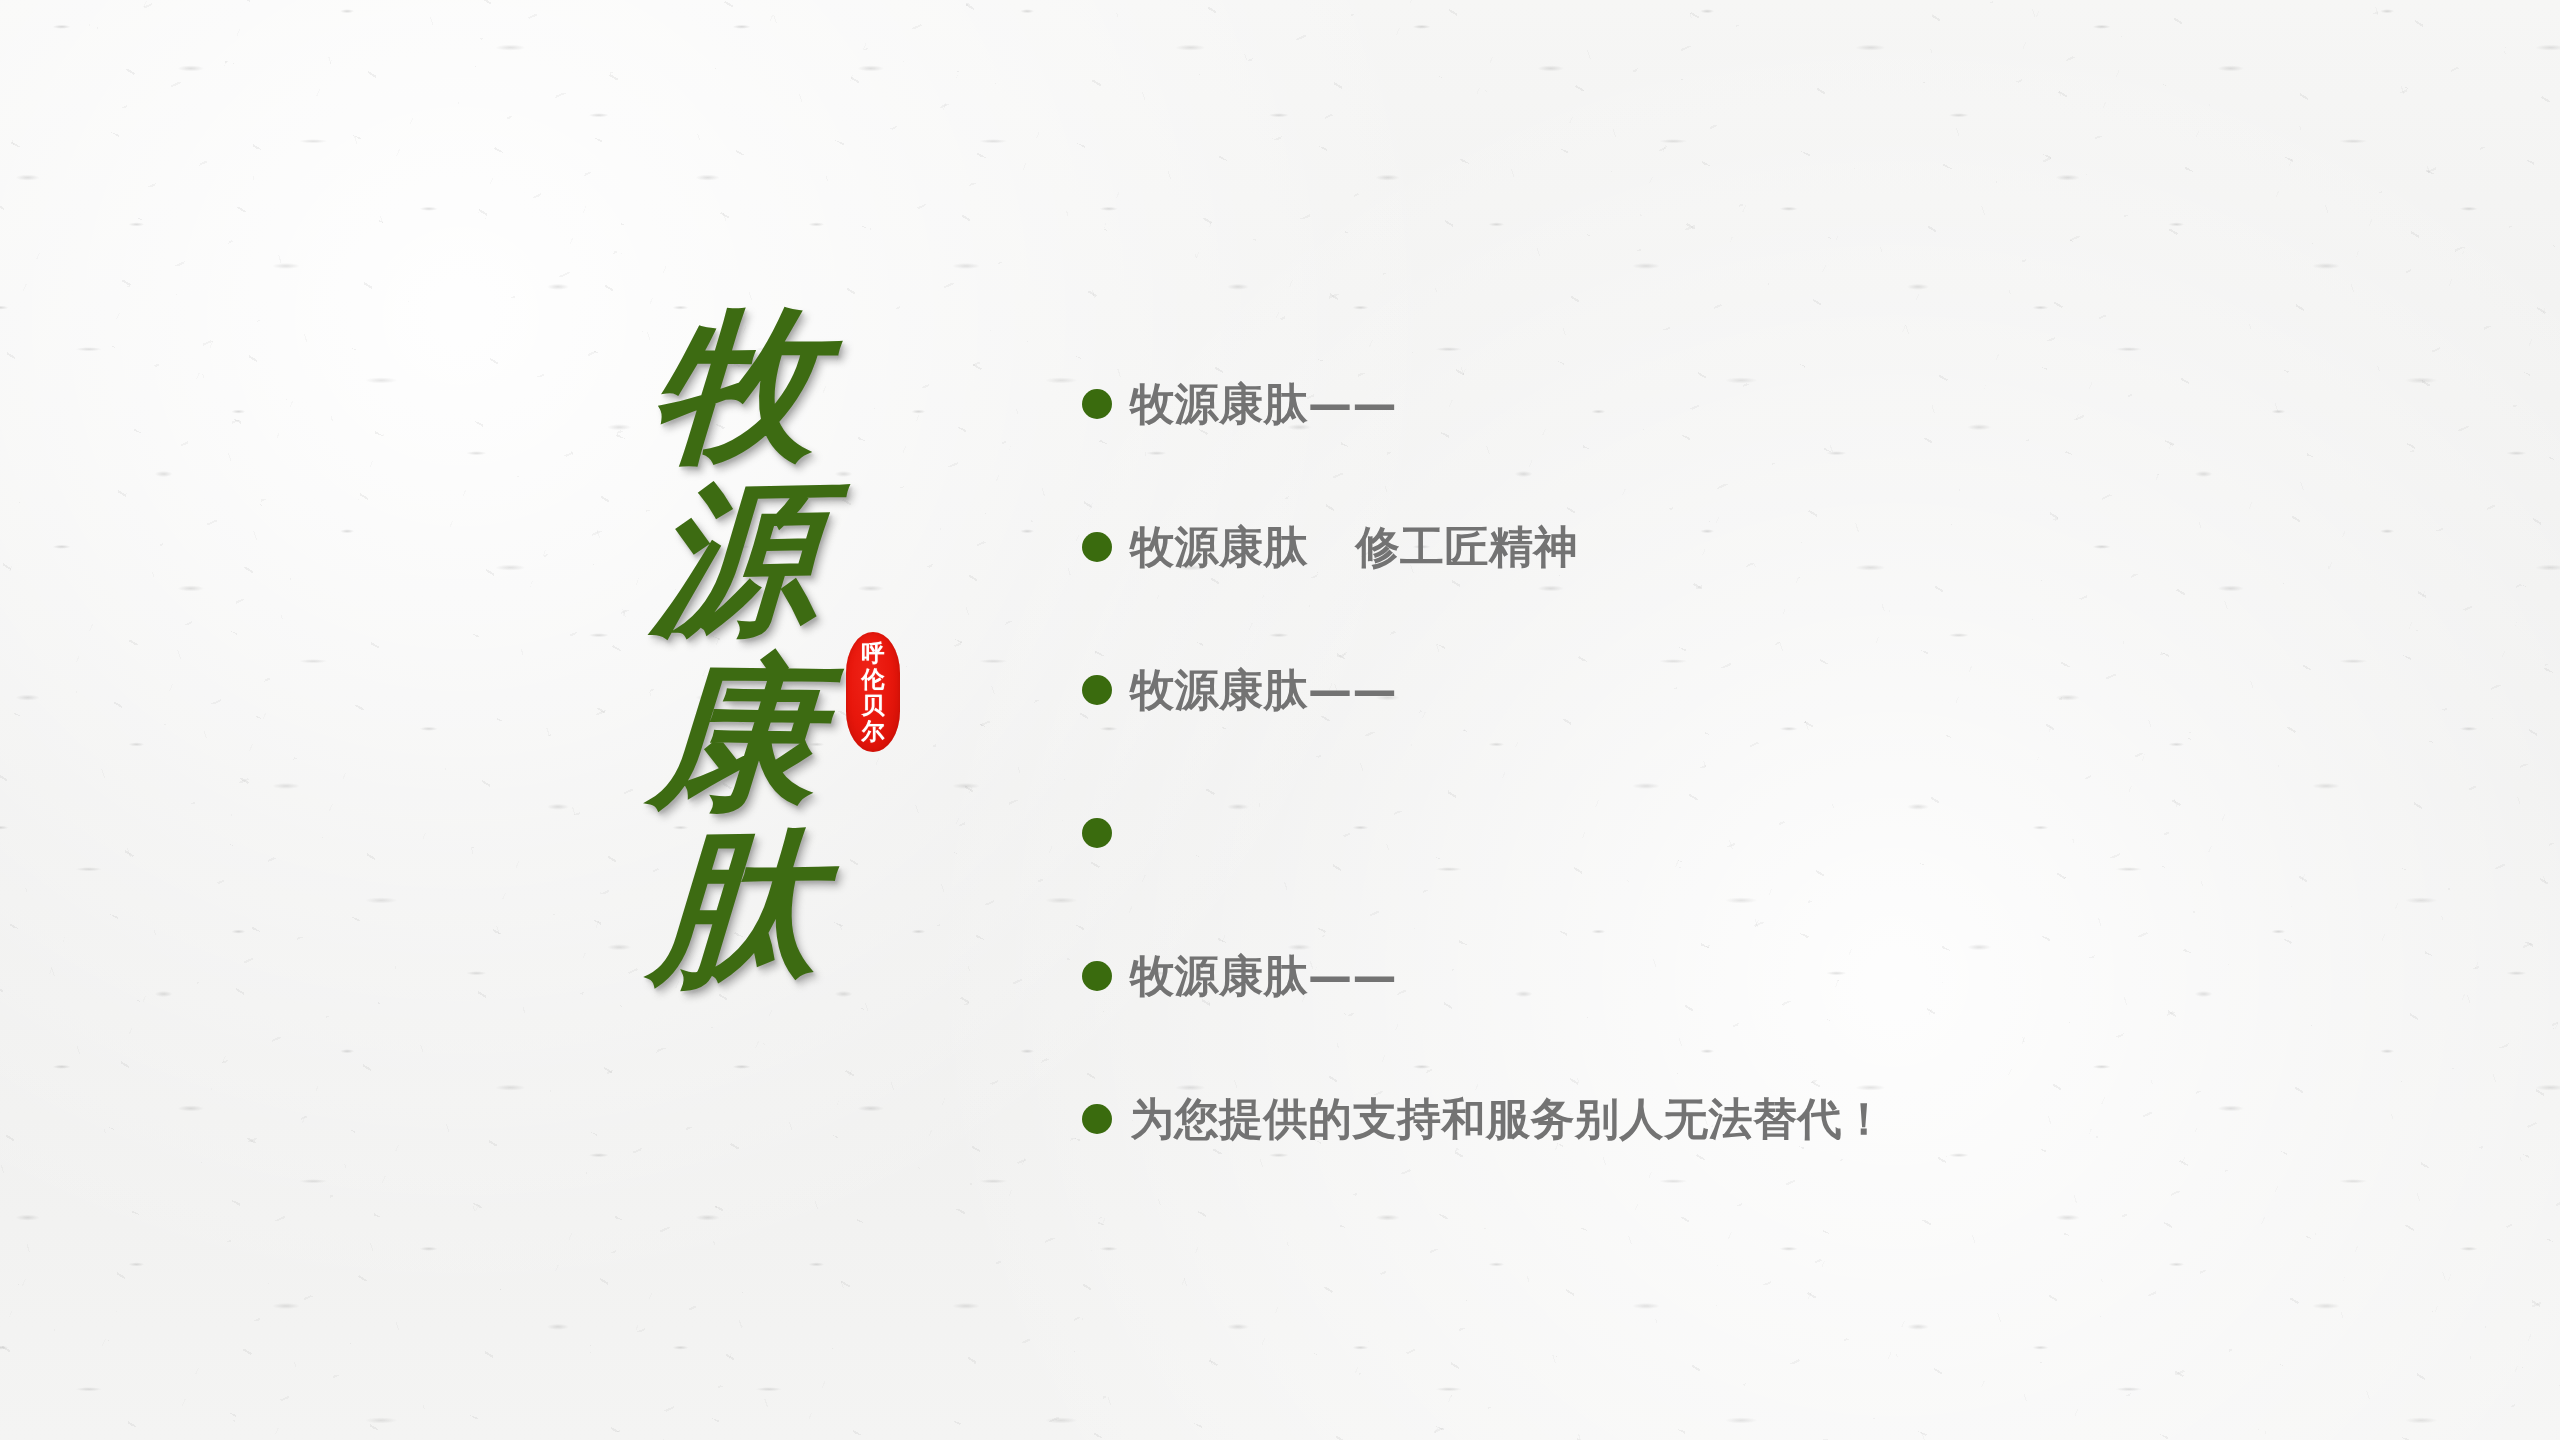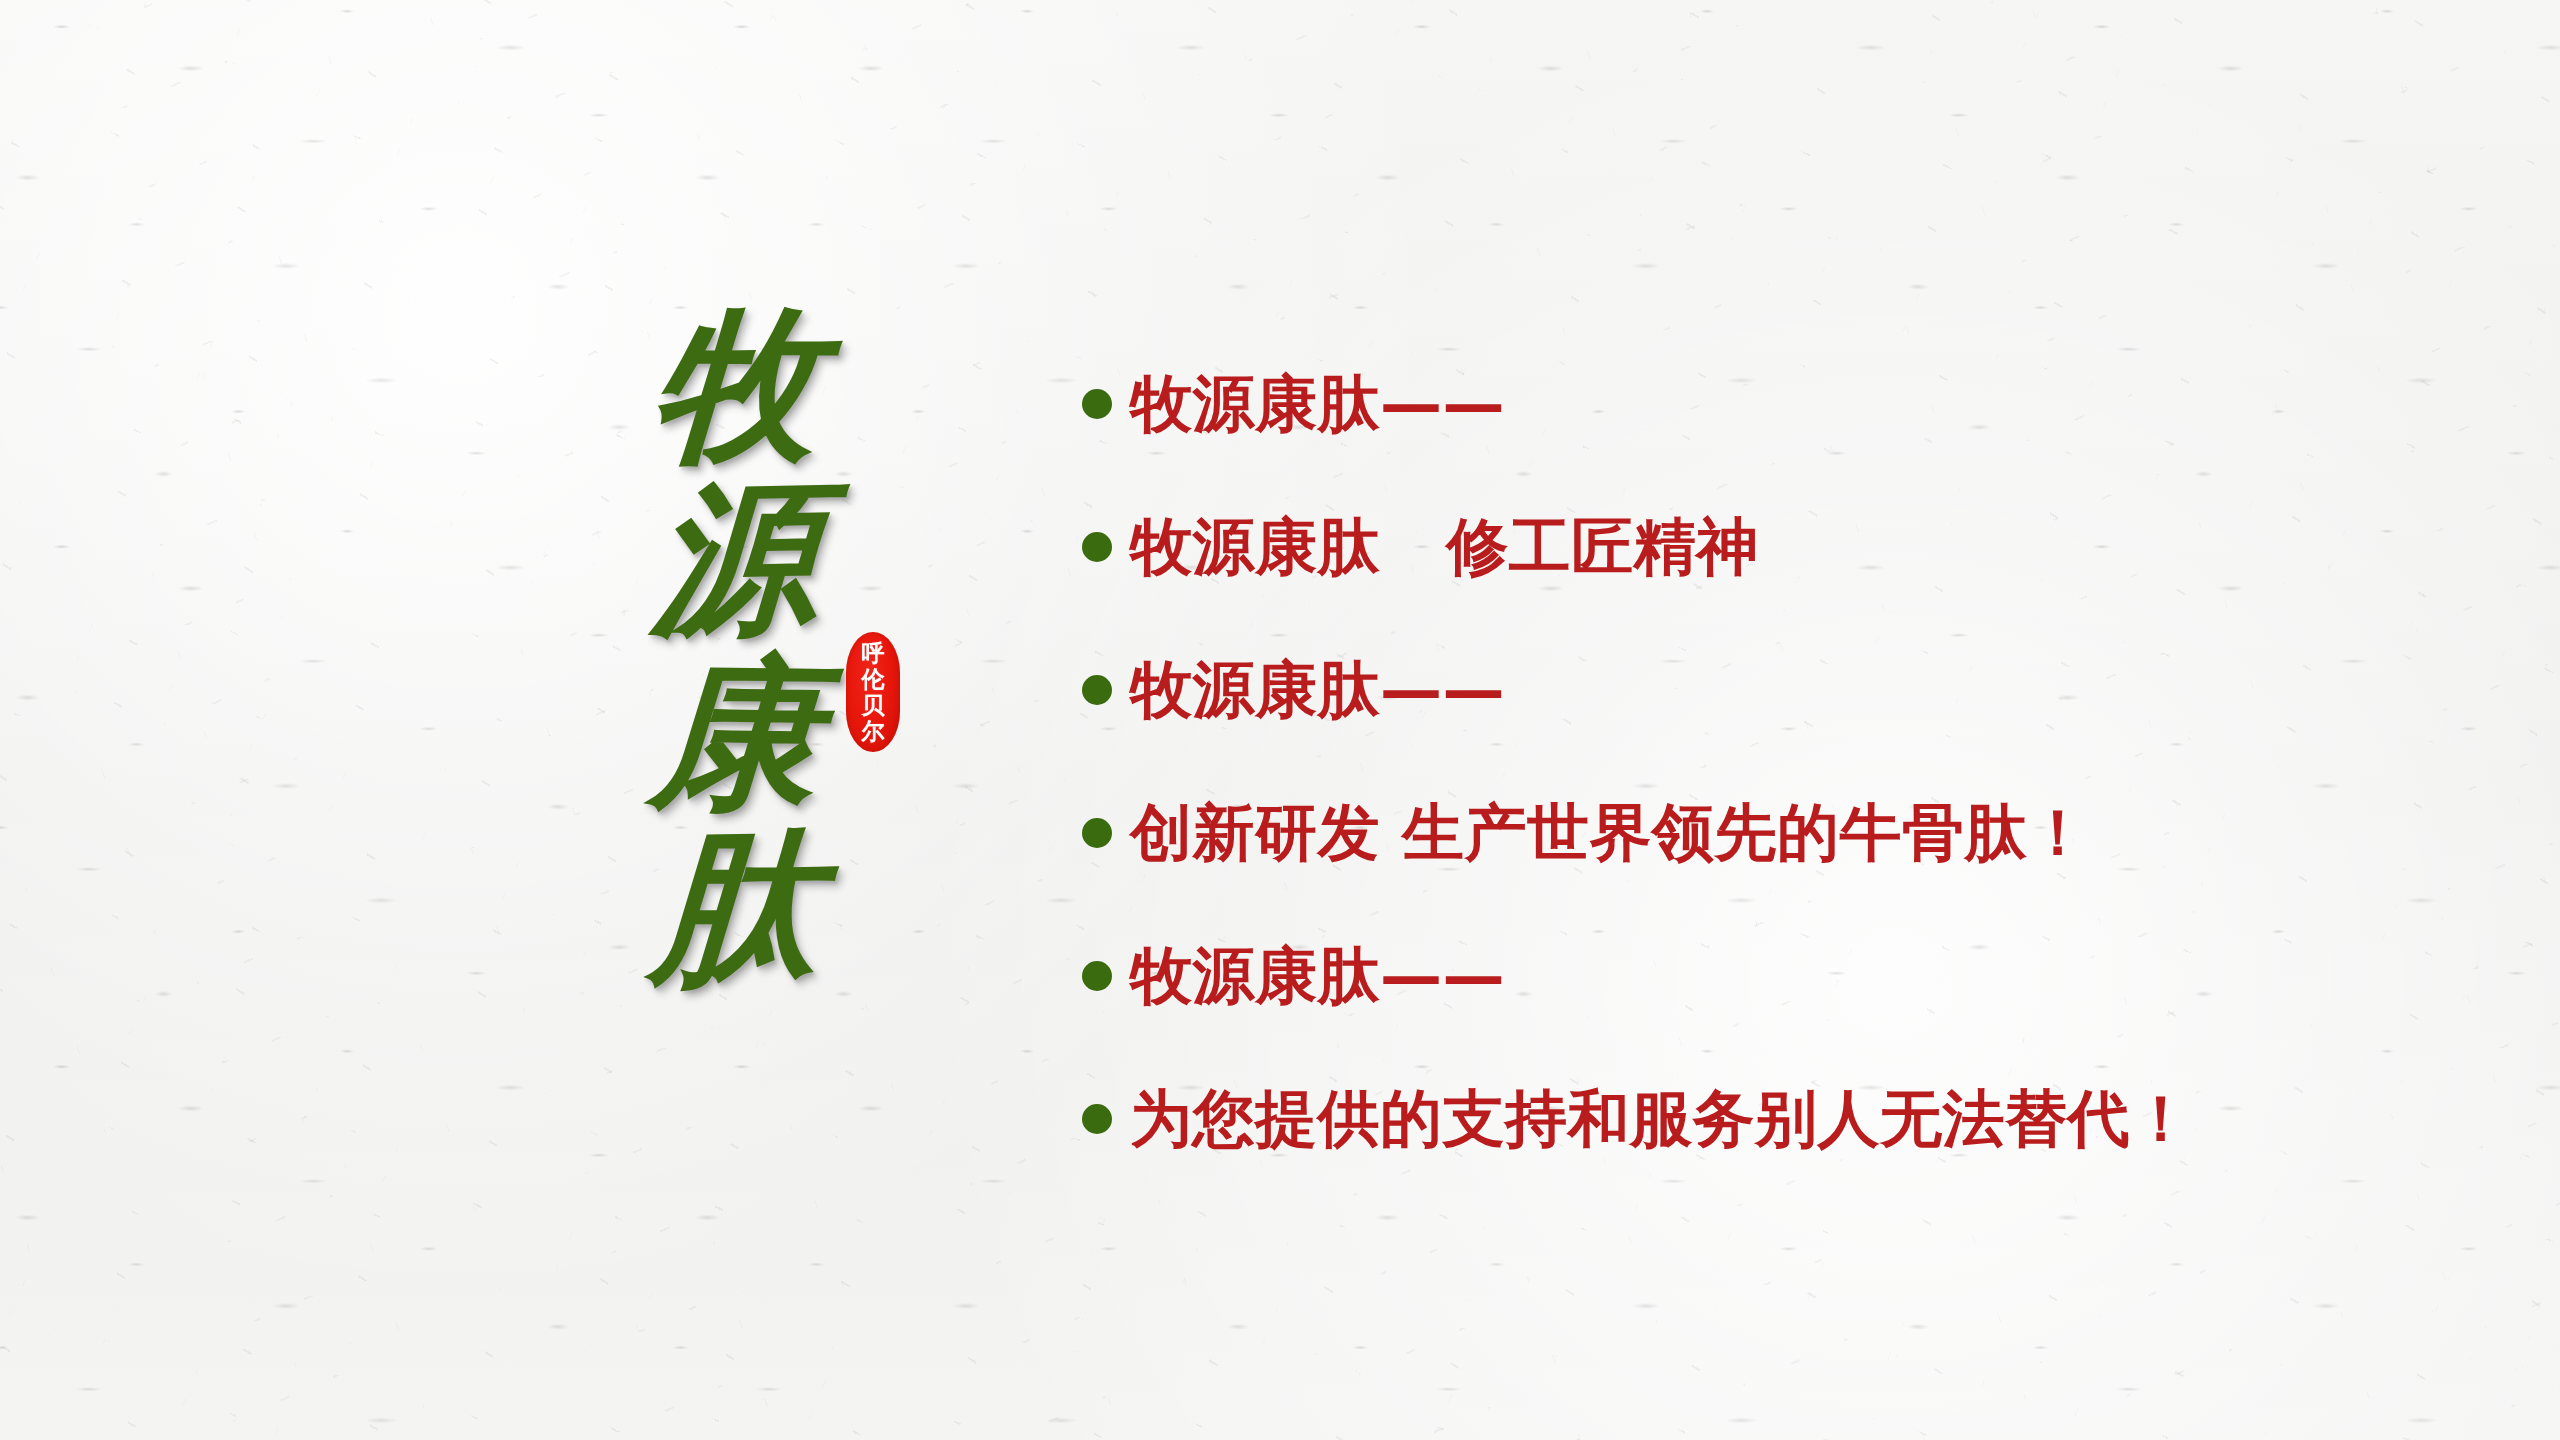--- a/index.html
+++ b/index.html
@@ -194,23 +194,23 @@
     flex: 0 0 auto;
     width: 30px;
     height: 30px;
     border-radius: 50%;
     background-color: #3a6b0e;
     margin-right: 18px;
   }
 
   .bullet-text {
     font-family: "DejaVu Sans", "Liberation Sans", sans-serif;
-    font-size: 62px;
+    font-size: 44px;
     font-weight: 700;
-    color: #b91c1c;
+    color: #737373;
     line-height: 1;
     white-space: pre;
     letter-spacing: 0.5px;
   }
 </style>
 </head>
 <body>
 
 <div class="slide">
 
@@ -244,21 +244,20 @@
       <span class="bullet-text">牧源康肽   修工匠精神</span>
     </div>
 
     <div class="bullet-row">
       <span class="bullet-dot"></span>
       <span class="bullet-text">牧源康肽——</span>
     </div>
 
     <div class="bullet-row">
       <span class="bullet-dot"></span>
-      <span class="bullet-text">创新研发 生产世界领先的牛骨肽！</span>
     </div>
 
     <div class="bullet-row">
       <span class="bullet-dot"></span>
       <span class="bullet-text">牧源康肽——</span>
     </div>
 
     <div class="bullet-row">
       <span class="bullet-dot"></span>
       <span class="bullet-text">为您提供的支持和服务别人无法替代！</span>

